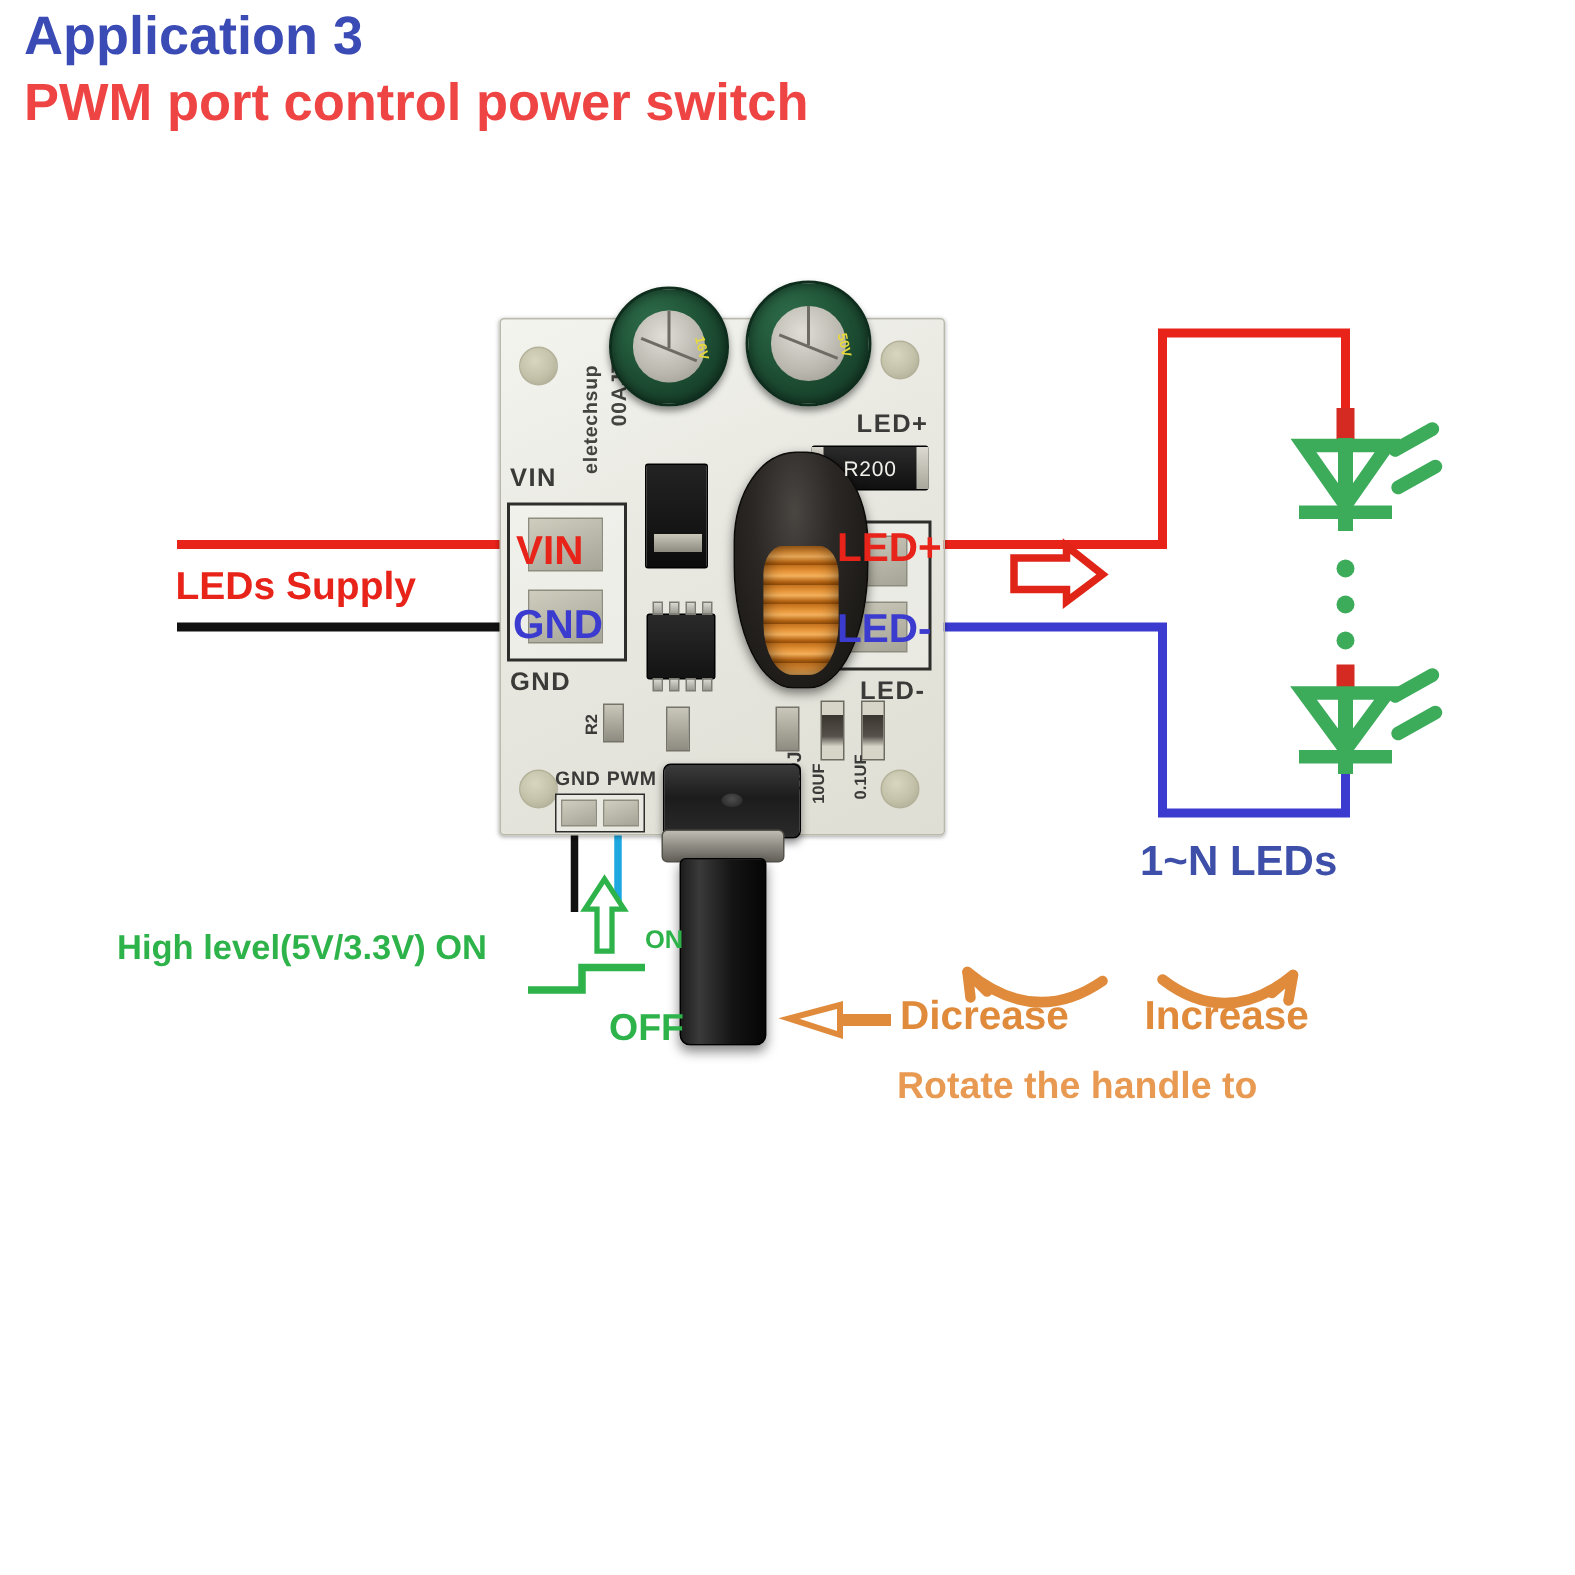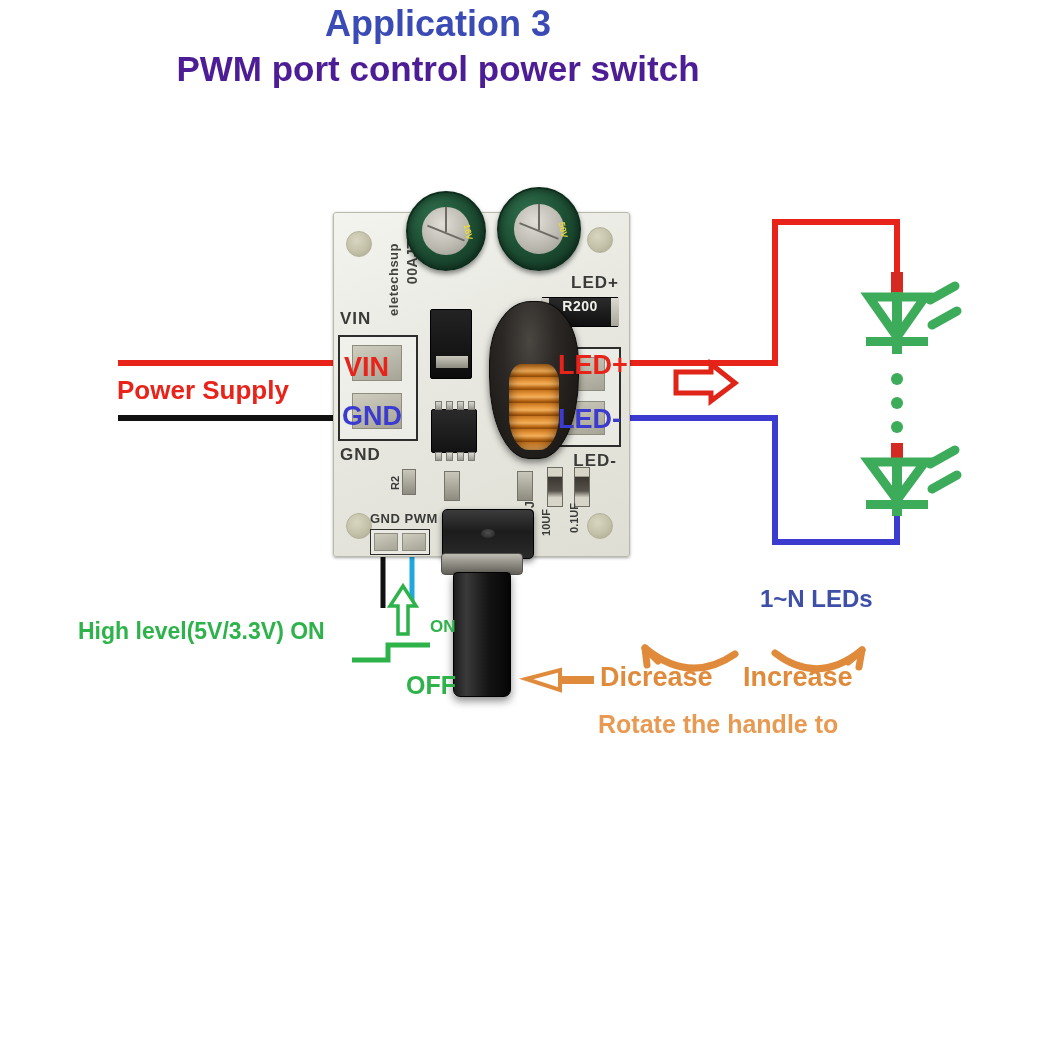--- a/index.html
+++ b/index.html
@@ -8,27 +8,27 @@
     width: 1050px; height: 1050px;
     background: #ffffff;
     font-family: "Liberation Sans", sans-serif;
     position: relative;
     overflow: hidden;
   }
   .stage { position: absolute; left:0; top:0; width:1050px; height:1050px; }
   .abs { position: absolute; }
 
   
-  #title-block { left: 3px; top: 2px; width: 870px; text-align: center; }
+  #title-block { left: 16px; top: 2px; width: 870px; }
   #title-line1 {
     font-size: 36px; font-weight: bold; color: #3b4bb5;
     letter-spacing: 0px; line-height: 44px;
   }
   #title-line2 {
-    font-size: 35px; font-weight: bold; color: #4c1d95;
+    font-size: 35px; font-weight: bold; color: #ef4444;
     line-height: 46px;
   }
 
   
   #pcb {
     left: 333px; top: 212px; width: 297px; height: 345px;
     background: linear-gradient(155deg,#f4f4ef 0%, #e9e9e2 40%, #deded4 100%);
     border: 1px solid #b9b9ac;
     border-radius: 3px;
     box-shadow: 0 1px 3px rgba(0,0,0,.35);
@@ -102,22 +102,22 @@
   }
   .term-pad {
     background: linear-gradient(160deg,#cfcdbe,#a6a496);
     border: 1px solid #8f8d80;
   }
 
   
   #r200 {
     background: linear-gradient(180deg,#2b2b2b,#101010);
     border: 1px solid #000; border-radius: 2px;
-    color:#f0f0ea; font-size: 14px; font-weight:bold;
-    display:flex; justify-content:center;
+    color:#f0f0ea; font-size: 14px; font-weight:normal;
+    display:flex; align-items:center; justify-content:center;
     letter-spacing: .5px;
   }
   .res-cap-end {
     position:absolute; top:0; width:8px; height:100%;
     background: linear-gradient(180deg,#dcdad0,#a9a79c);
   }
 
   
   .smd {
     background: linear-gradient(180deg,#c9c7b9,#8e8c80);
@@ -151,29 +151,29 @@
     box-shadow: 0 4px 8px rgba(0,0,0,.45);
   }
   .lbl { position:absolute; white-space:nowrap; font-weight:bold; }
 
   #lbl-power-supply { color:#e8231a; font-size:26px; left:117px; top:375px; }
   #lbl-vin  { color:#e8231a; font-size:27px; left:344px; top:352px; }
   #lbl-gnd  { color:#3b3bd0; font-size:27px; left:342px; top:401px; }
   #lbl-ledp { color:#e8231a; font-size:27px; left:558px; top:350px; }
   #lbl-ledm { color:#3b3bd0; font-size:27px; left:558px; top:404px; }
 
-  #lbl-nleds { color:#3d4fa8; font-size:24px; font-weight:bold; left:760px; top:558px;margin-top:27px; }
+  #lbl-nleds { color:#3d4fa8; font-size:28px; font-weight:bold; left:760px; top:558px; }
 
   .green-txt { color:#2eb34a; font-weight:bold;margin-left:48px; }
   #lbl-high { font-size:23px; left:30px; top:618px; }
   #lbl-low  { font-size:23px; left:30px; top:657px; }
   #lbl-on   { font-size:17px; left:382px; top:617px; }
   #lbl-off  { font-size:25px; left:358px; top:671px; }
   #lbl-dicrease { font-size:27px; font-weight:bold; left:600px; top:662px; color:#e08b3c; }
-  #lbl-increase { font-size:27px; font-weight:bold; left:743px; top:662px; color:#e08b3c; }
+  #lbl-increase { font-size:27px; font-weight:bold; left:763px; top:662px; color:#e08b3c; }
   #lbl-rotate1 { font-size:25px; left:598px; top:710px; color:#e99a52; }
   #lbl-rotate2 { font-size:25px; left:598px; top:752px; color:#e99a52; }
   #tbl-wrap { position:absolute; left:152px; top:813px; width:735px; }
   #tbl-rightline {
     position:absolute; right:-2px; top:0; width:2px; height:100%;
     background:#8c3b38;
   }
   #tbl-leftline {
     position:absolute; left:0px; top:0; width:2px; height:100%;
     background:#8c3b38;
@@ -335,21 +335,21 @@
     </div>
 
     <div class="abs" id="pot-body" style="left:108px; top:296px; width:92px; height:50px;">
       <div id="pot-dimple"></div>
     </div>
   </div>
 
   <div class="abs" id="pot-collar" style="left:441px; top:553px; width:82px; height:22px;"></div>
   <div class="abs" id="pot-shaft" style="left:453px; top:572px; width:58px; height:125px;"></div>
 
-  <div class="lbl" id="lbl-power-supply">Power Supply</div>
+  <div class="lbl" id="lbl-power-supply">LEDs Supply</div>
   <div class="lbl" id="lbl-vin">VIN</div>
   <div class="lbl" id="lbl-gnd">GND</div>
   <div class="lbl" id="lbl-ledp">LED+</div>
   <div class="lbl" id="lbl-ledm">LED-</div>
   <div class="lbl" id="lbl-nleds">1~N LEDs</div>
 
   <div class="lbl green-txt" id="lbl-high">High level(5V/3.3V) ON</div>
   <div class="lbl green-txt" id="lbl-on">ON</div>
   <div class="lbl green-txt" id="lbl-off">OFF</div>
 

